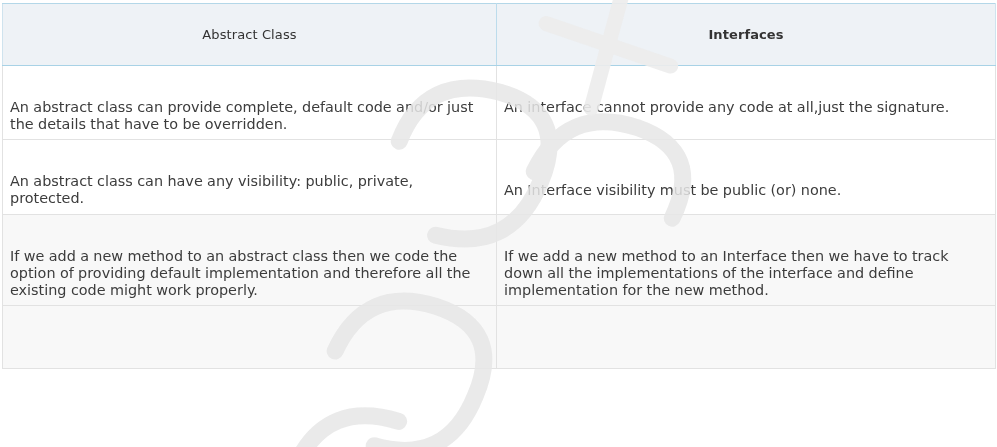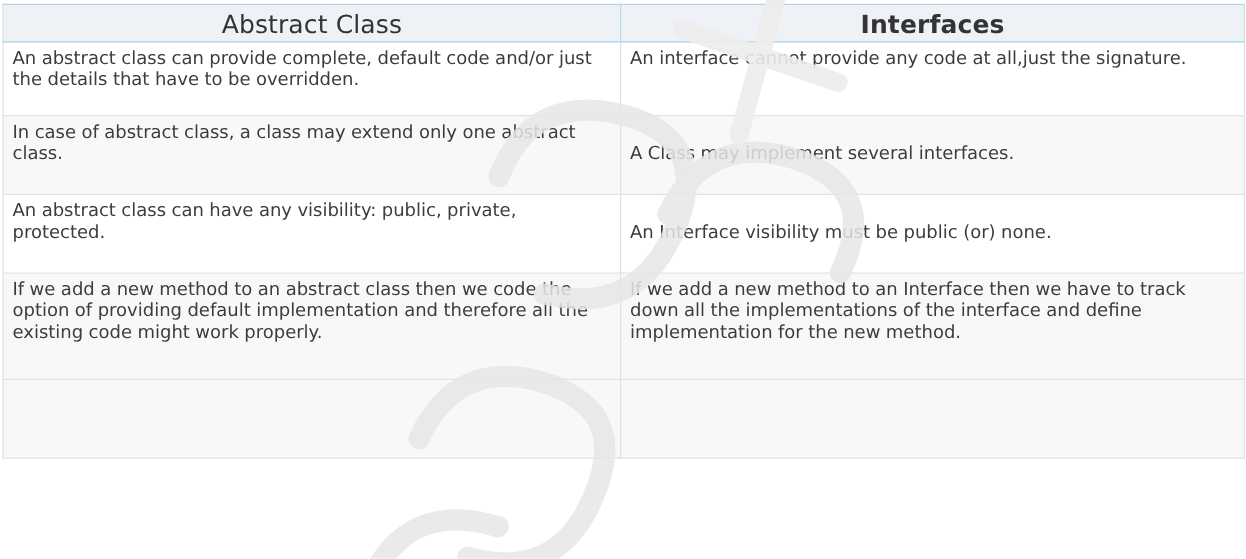--- a/index.html
+++ b/index.html
@@ -48,25 +48,25 @@
   table.cmp col.c2 { width: 499px; }
 
   
   thead th {
     background: #eef2f6;
     border-top: 1px solid #b3d7e8;
     border-bottom: 1px solid #a8d2e6;
     border-left: 1px solid #cfe3ee;
     border-right: 1px solid #cfe3ee;
     height: 29px;
-    padding: 0;
+    padding: 16px;
     text-align: center;
     vertical-align: middle;
     font-weight: normal;
-    font-size: 20px;
+    font-size: 13px;
     color: #333333;
     letter-spacing: 0.1px;
   }
   thead th.h-left  { border-right: 1px solid #bcdcec; }
   thead th.h-right { border-left: 1px solid #bcdcec; font-weight: bold; }
 
   
   tbody td {
     border: 1px solid #e2e2e2;
     padding: 5px 7px 6px 7px;
@@ -84,21 +84,21 @@
   
   tr.r1 td { height: 47px; }
   tr.r2 td { height: 51px; }
   tr.r3 td { height: 30px; }
   tr.r4 td { height: 30px; }
   tr.r5 td { height: 51px; }
   tr.r6 td { height: 73px; }
   tr.r7 td { height: 36px; }
   tr.r8 td { height: 51px; }
 
-  .cell-text { display: block; }
+  .cell-text { display: block; margin-top: 28px; }
 </style>
 </head>
 <body>
 
 <div id="comparison-table-wrap">
   <table class="cmp">
     <colgroup>
       <col class="c1">
       <col class="c2">
     </colgroup>
@@ -112,28 +112,20 @@
 
       <tr class="r1">
         <td>
           <span class="cell-text">An abstract class can provide complete, default code and/or just the details that have to be overridden.</span>
         </td>
         <td>
           <span class="cell-text">An interface cannot provide any code at all,just the signature.</span>
         </td>
       </tr>
 
-      <tr class="r2 alt">
-        <td>
-          <span class="cell-text">In case of abstract class, a class may extend only one abstract class.</span>
-        </td>
-        <td class="mid">
-          <span class="cell-text">A Class may implement several interfaces.</span>
-        </td>
-      </tr>
 
 
 
       <tr class="r5">
         <td>
           <span class="cell-text">An abstract class can have any visibility: public, private, protected.</span>
         </td>
         <td class="mid">
           <span class="cell-text">An Interface visibility must be public (or) none.</span>
         </td>

